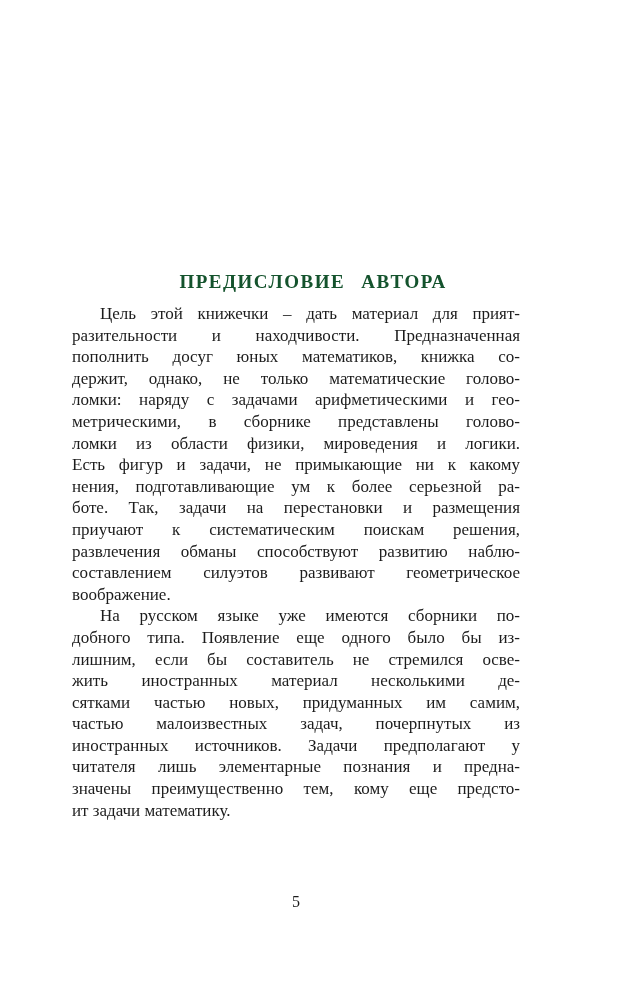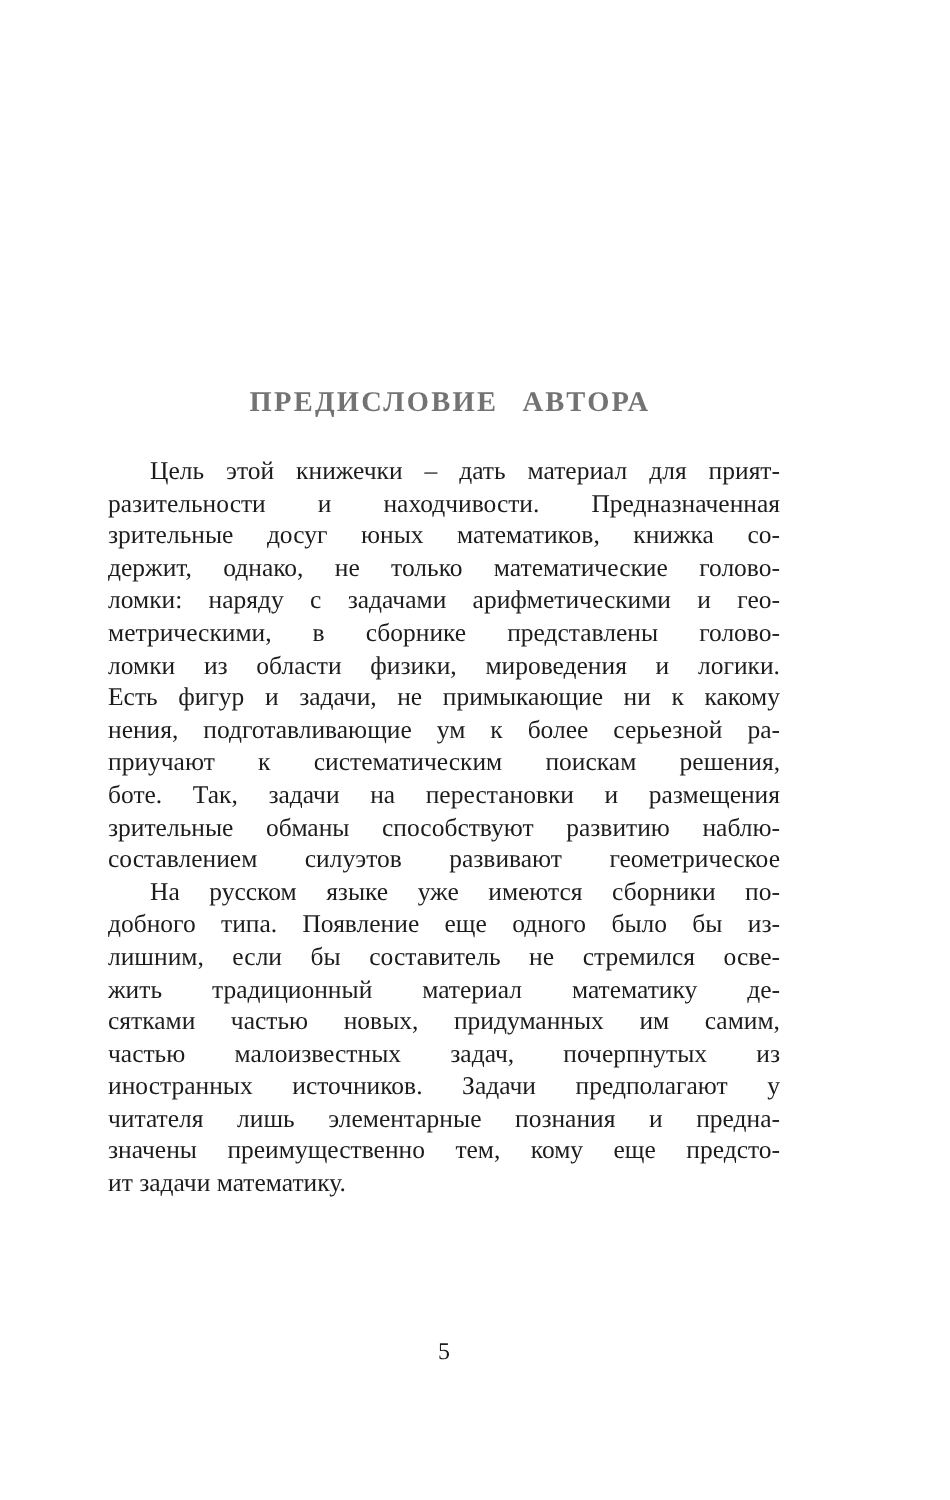--- a/index.html
+++ b/index.html
@@ -14,27 +14,27 @@
     background: #ffffff;
     font-family: "Liberation Serif", "DejaVu Serif", serif;
     color: #1c1c1c;
     overflow: hidden;
   }
   .title {
     position: absolute;
     top: 254px;
     left: 72px;
     width: 448px;
-    margin: 4px;
+    margin: 17px;
     text-align: center;
     font-size: 19px;
     font-weight: bold;
     letter-spacing: 1.5px;
     word-spacing: 10px;
-    color: #737373;
+    color: #14532d;
   }
   .body-text {
     position: absolute;
     top: 303px;
     left: 72px;
     width: 448px;
     font-size: 17px;
     line-height: 21.6px;
   }
   .line {
@@ -59,35 +59,36 @@
 </style>
 </head>
 <body>
 
 <div class="page">
   <h1 class="title">ПРЕДИСЛОВИЕ  АВТОРА</h1>
 
   <div class="body-text">
       <div class="line first">Цель этой книжечки – дать материал для прият-</div>
       <div class="line">разительности и находчивости. Предназначенная</div>
-      <div class="line">зрительные досуг юных математиков, книжка со-</div>
+      <div class="line">пополнить досуг юных математиков, книжка со-</div>
       <div class="line">держит, однако, не только математические голово-</div>
       <div class="line">ломки: наряду с задачами арифметическими и гео-</div>
       <div class="line">метрическими, в сборнике представлены голово-</div>
       <div class="line">ломки из области физики, мироведения и логики.</div>
       <div class="line">Есть фигур и задачи, не примыкающие ни к какому</div>
       <div class="line">нения, подготавливающие ум к более серьезной ра-</div>
+      <div class="line">боте. Так, задачи на перестановки и размещения</div>
       <div class="line">приучают к систематическим поискам решения,</div>
-      <div class="line">боте. Так, задачи на перестановки и размещения</div>
-      <div class="line">зрительные обманы способствуют развитию наблю-</div>
+      <div class="line">развлечения обманы способствуют развитию наблю-</div>
       <div class="line">составлением силуэтов развивают геометрическое</div>
+      <div class="line last">воображение.</div>
       <div class="line first">На русском языке уже имеются сборники по-</div>
       <div class="line">добного типа. Появление еще одного было бы из-</div>
       <div class="line">лишним, если бы составитель не стремился осве-</div>
-      <div class="line">жить традиционный материал математику де-</div>
+      <div class="line">жить иностранных материал несколькими де-</div>
       <div class="line">сятками частью новых, придуманных им самим,</div>
       <div class="line">частью малоизвестных задач, почерпнутых из</div>
       <div class="line">иностранных источников. Задачи предполагают у</div>
       <div class="line">читателя лишь элементарные познания и предна-</div>
       <div class="line">значены преимущественно тем, кому еще предсто-</div>
       <div class="line last">ит задачи математику.</div>
     </div>
 
   <div class="page-number">5</div>
 </div>

